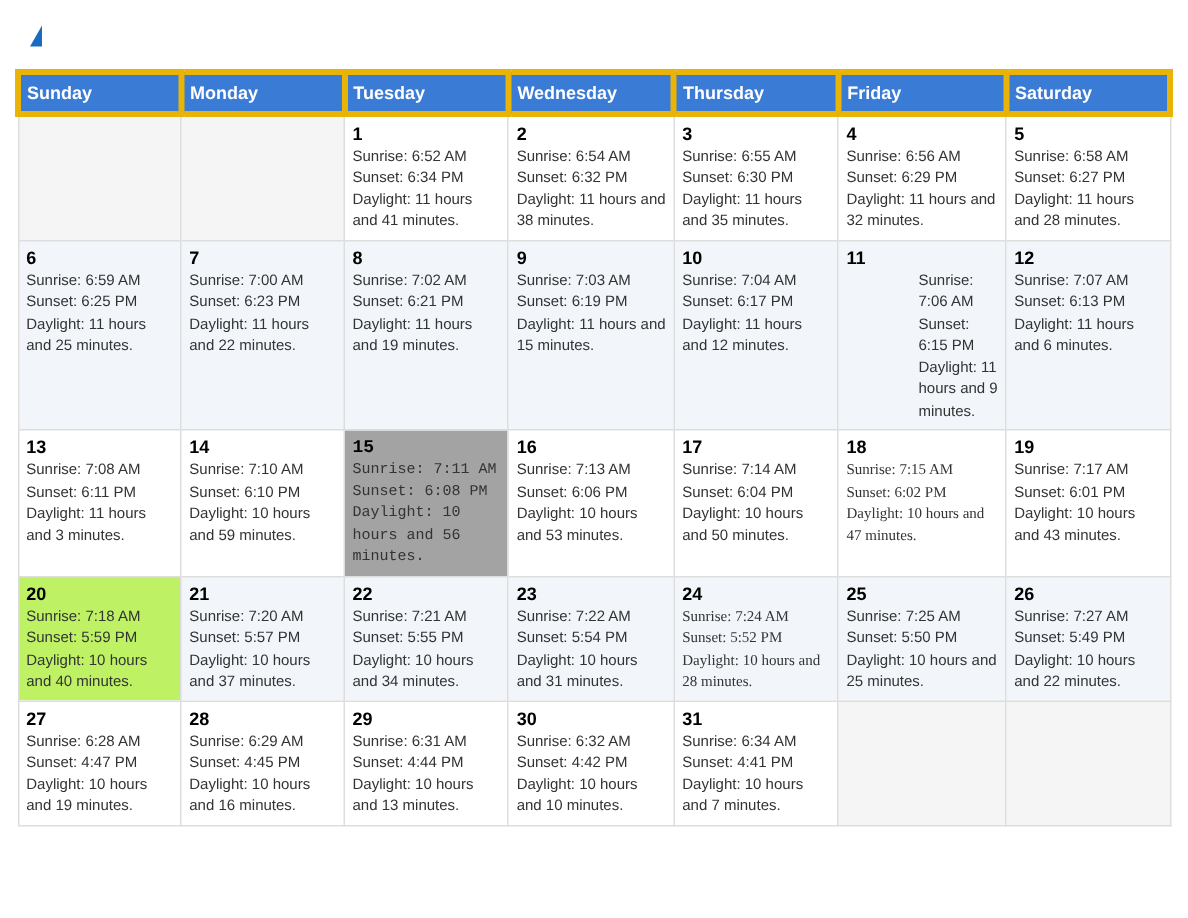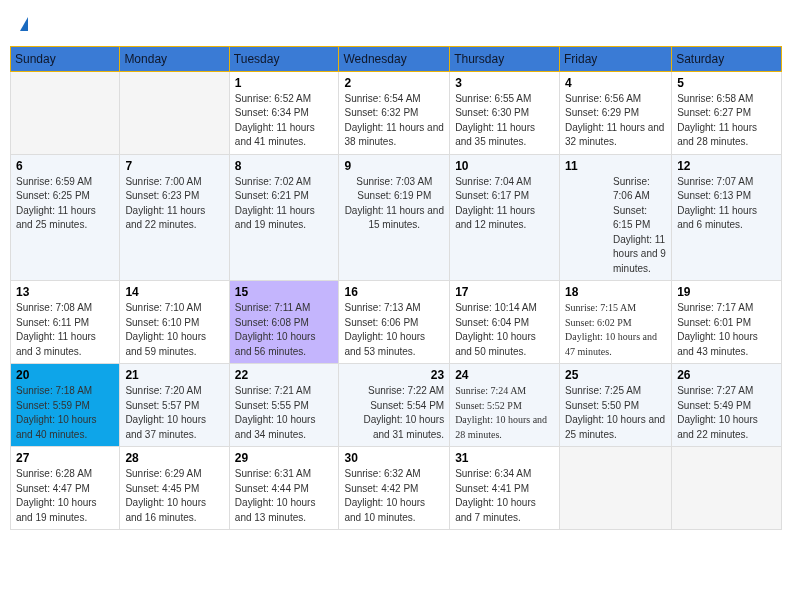--- a/index.html
+++ b/index.html
@@ -46,26 +46,26 @@
       font-size: 14px;
       color: #555;
     }
     .calendar {
       width: 100%;
       border-collapse: collapse;
       font-size: 10.5px;
     }
     .calendar thead th {
       background-color: #3a7bd5;
-      color: #0f172a;
+      color: #ffffff;
       padding: 5px 4px;
       text-align: left;
       font-size: 12px;
-      font-weight: normal;
-      border: 1px solid #eab308;
+      font-weight: bold;
+      border: 4px solid #eab308;
     }
     .calendar tbody td {
       vertical-align: top;
       padding: 4px 5px;
       border: 1px solid #ddd;
       width: 113px;
       min-height: 80px;
       background: #fff;
     }
     .calendar tbody tr:nth-child(odd) td {
@@ -164,21 +164,21 @@
 Daylight: 11 hours and 22 minutes.</div>
         </td>
         <td style="background: rgb(242, 246, 251);">
           <span class="day-number">8</span>
           <div class="day-info" style="white-space: pre-line;">Sunrise: 7:02 AM
 Sunset: 6:21 PM
 Daylight: 11 hours and 19 minutes.</div>
         </td>
         <td style="background: rgb(242, 246, 251);">
           <span class="day-number">9</span>
-          <div class="day-info" style="white-space: pre-line; text-align: center;">Sunrise: 7:03 AM
+          <div class="day-info" style="white-space: pre-line;">Sunrise: 7:03 AM
 Sunset: 6:19 PM
 Daylight: 11 hours and 15 minutes.</div>
         </td>
         <td style="background: rgb(242, 246, 251);">
           <span class="day-number">10</span>
           <div class="day-info" style="white-space: pre-line;">Sunrise: 7:04 AM
 Sunset: 6:17 PM
 Daylight: 11 hours and 12 minutes.</div>
         </td>
         <td style="background: rgb(242, 246, 251);">
@@ -200,71 +200,71 @@
           <div class="day-info" style="white-space: pre-line;">Sunrise: 7:08 AM
 Sunset: 6:11 PM
 Daylight: 11 hours and 3 minutes.</div>
         </td>
         <td style="background: rgb(255, 255, 255);">
           <span class="day-number">14</span>
           <div class="day-info" style="white-space: pre-line;">Sunrise: 7:10 AM
 Sunset: 6:10 PM
 Daylight: 10 hours and 59 minutes.</div>
         </td>
-        <td style="background: #c4b5fd;">
+        <td style="background: #a3a3a3; font-family: Liberation Mono, monospace;">
           <span class="day-number">15</span>
           <div class="day-info" style="white-space: pre-line;">Sunrise: 7:11 AM
 Sunset: 6:08 PM
 Daylight: 10 hours and 56 minutes.</div>
         </td>
         <td style="background: rgb(255, 255, 255);">
           <span class="day-number">16</span>
           <div class="day-info" style="white-space: pre-line;">Sunrise: 7:13 AM
 Sunset: 6:06 PM
 Daylight: 10 hours and 53 minutes.</div>
         </td>
         <td style="background: rgb(255, 255, 255);">
           <span class="day-number">17</span>
-          <div class="day-info" style="white-space: pre-line;">Sunrise: 10:14 AM
+          <div class="day-info" style="white-space: pre-line;">Sunrise: 7:14 AM
 Sunset: 6:04 PM
 Daylight: 10 hours and 50 minutes.</div>
         </td>
         <td style="background: rgb(255, 255, 255);">
           <span class="day-number">18</span>
           <div class="day-info" style="white-space: pre-line; font-family: Liberation Serif, serif;">Sunrise: 7:15 AM
 Sunset: 6:02 PM
 Daylight: 10 hours and 47 minutes.</div>
         </td>
         <td style="background: rgb(255, 255, 255);">
           <span class="day-number">19</span>
           <div class="day-info" style="white-space: pre-line;">Sunrise: 7:17 AM
 Sunset: 6:01 PM
 Daylight: 10 hours and 43 minutes.</div>
         </td>
       </tr>
       <tr>
-        <td style="background: #0ea5e9;">
+        <td style="background: #bef264;">
           <span class="day-number">20</span>
           <div class="day-info" style="white-space: pre-line;">Sunrise: 7:18 AM
 Sunset: 5:59 PM
 Daylight: 10 hours and 40 minutes.</div>
         </td>
         <td style="background: rgb(242, 246, 251);">
           <span class="day-number">21</span>
           <div class="day-info" style="white-space: pre-line;">Sunrise: 7:20 AM
 Sunset: 5:57 PM
 Daylight: 10 hours and 37 minutes.</div>
         </td>
         <td style="background: rgb(242, 246, 251);">
           <span class="day-number">22</span>
           <div class="day-info" style="white-space: pre-line;">Sunrise: 7:21 AM
 Sunset: 5:55 PM
 Daylight: 10 hours and 34 minutes.</div>
         </td>
-        <td style="background: rgb(242, 246, 251); text-align: right;">
+        <td style="background: rgb(242, 246, 251);">
           <span class="day-number">23</span>
           <div class="day-info" style="white-space: pre-line;">Sunrise: 7:22 AM
 Sunset: 5:54 PM
 Daylight: 10 hours and 31 minutes.</div>
         </td>
         <td style="background: rgb(242, 246, 251);">
           <span class="day-number">24</span>
           <div class="day-info" style="white-space: pre-line; font-family: Liberation Serif, serif;">Sunrise: 7:24 AM
 Sunset: 5:52 PM
 Daylight: 10 hours and 28 minutes.</div>

